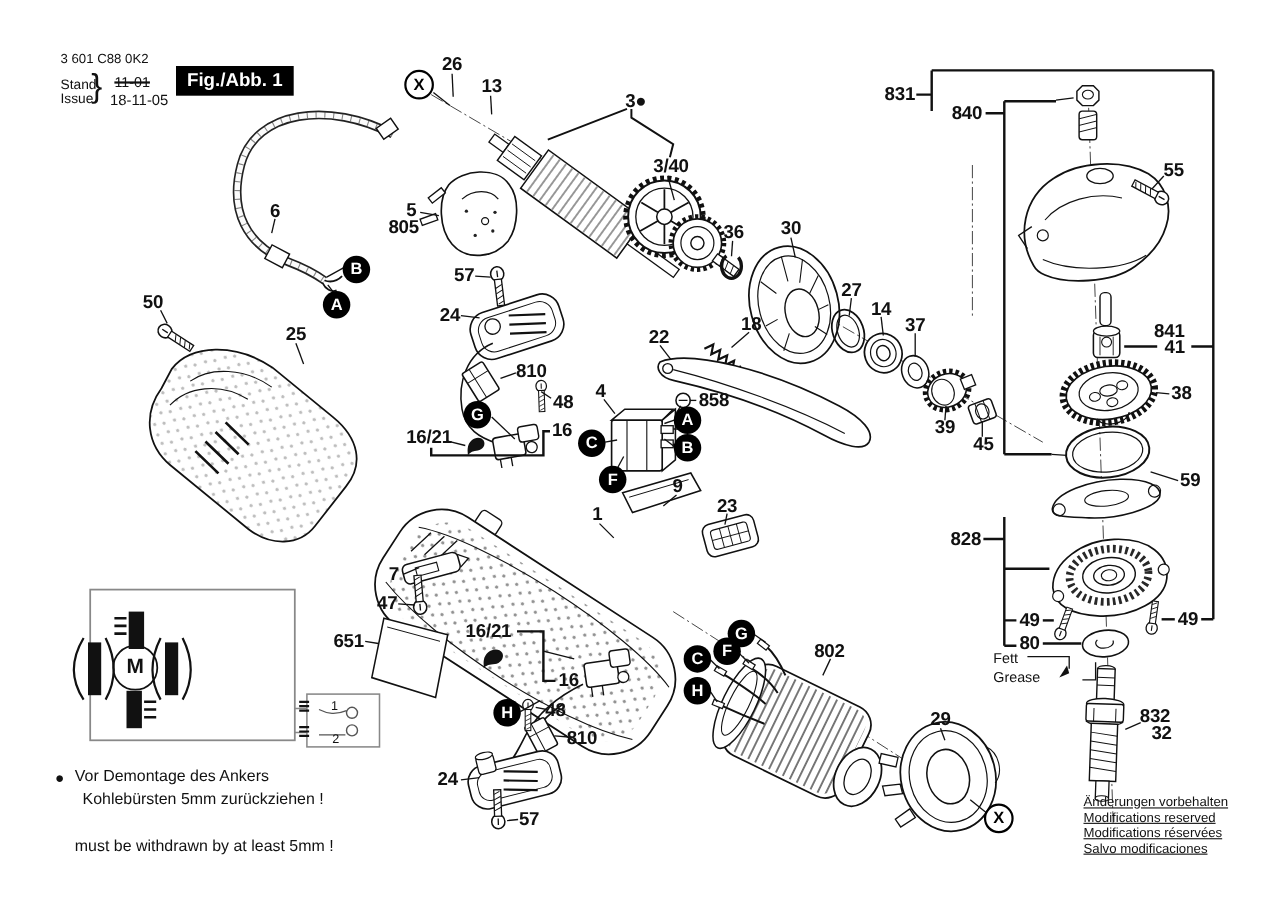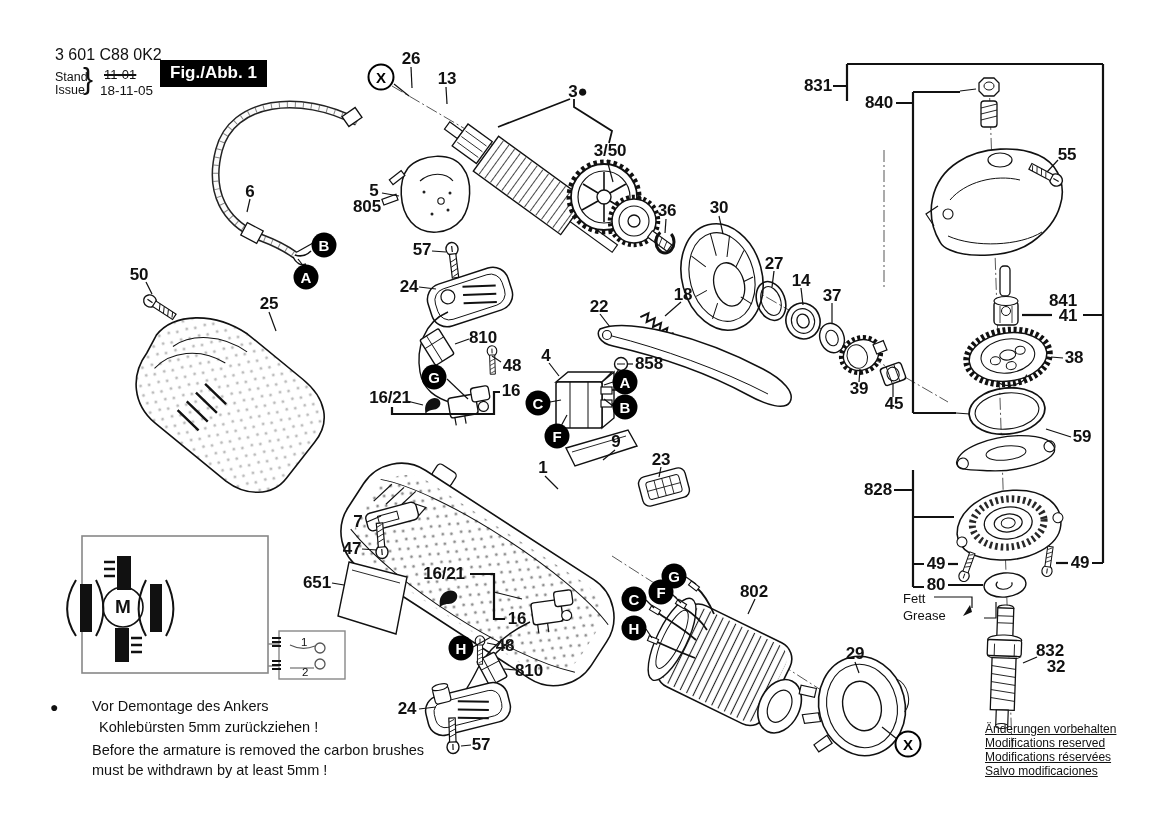--- a/index.html
+++ b/index.html
@@ -4,31 +4,31 @@
 <style>
   html,body{margin:0;padding:0;background:#fff;}
   #stage{position:relative;width:1169px;height:826px;background:#fff;overflow:hidden;
          font-family:"Liberation Sans",sans-serif;color:#111;}
   svg{position:absolute;left:0;top:0;}
   .pl{position:absolute;transform:translate(-50%,-50%);font-weight:bold;font-size:17px;
       white-space:nowrap;letter-spacing:-.2px;}
   .co{position:absolute;transform:translate(-50%,-50%);width:25px;height:25px;border-radius:50%;
       background:#000;color:#fff;font-weight:bold;font-size:15px;line-height:25px;text-align:center;}
   .co.x{background:#fff;color:#000;border:2px solid #000;width:23px;height:23px;line-height:23px;}
-  .hdr-pn{position:absolute;left:55px;top:46px;font-size:16px;}
+  .hdr-pn{position:absolute;left:55px;top:46px;font-size:12px;}
   .hdr-word{position:absolute;font-size:12.5px;}
   .hdr-brace{position:absolute;left:83px;top:62px;font-size:30px;font-weight:400;}
   .hdr-old{position:absolute;left:104px;top:67px;font-size:13px;text-decoration:line-through;
            text-decoration-thickness:2px;}
   .hdr-date{position:absolute;left:100px;top:83px;font-size:13.5px;}
   .figbox{position:absolute;left:160px;top:60px;background:#000;color:#fff;font-weight:bold;
           font-size:17px;padding:3px 10px 4px;}
   .title{position:absolute;left:604px;top:63px;transform:translate(-50%,-50%);
          font-weight:bold;font-size:21.5px;white-space:nowrap;}
-  .note{position:absolute;font-size:14.5px;white-space:nowrap;margin-left:24px;}
+  .note{position:absolute;font-size:14.5px;white-space:nowrap;}
   .bullet{position:absolute;left:50px;top:699px;font-size:14px;}
   .foot{position:absolute;left:985px;font-size:12px;white-space:nowrap;text-decoration:underline;}
   .gl{position:absolute;font-size:13px;white-space:nowrap;text-align:right;}
   .schM{position:absolute;left:123px;top:607px;transform:translate(-50%,-50%);
         font-weight:bold;font-size:19px;}
   .schT{position:absolute;font-size:11.5px;}
 </style>
 </head>
 <body>
 
@@ -501,21 +501,21 @@
 <div class="hdr-word" style="left:55px;top:83px">Issue</div>
 <div class="hdr-brace">}</div>
 <div class="hdr-old">11-01</div>
 <div class="hdr-date">18-11-05</div>
 <div class="figbox">Fig./Abb. 1</div>
 
 
 <div class="pl" style="left:411px;top:59px">26</div>
 <div class="pl" style="left:447px;top:79px">13</div>
 <div class="pl" style="left:578px;top:92px">3●</div>
-<div class="pl" style="left:610px;top:151px">3/50</div>
+<div class="pl" style="left:610px;top:151px">3/40</div>
 <div class="pl" style="left:818px;top:86px">831</div>
 <div class="pl" style="left:879px;top:103px">840</div>
 <div class="pl" style="left:1067px;top:155px">55</div>
 <div class="pl" style="left:250px;top:192px">6</div>
 <div class="pl" style="left:374px;top:191px">5</div>
 <div class="pl" style="left:367px;top:207px">805</div>
 <div class="pl" style="left:422px;top:250px">57</div>
 <div class="pl" style="left:409px;top:287px">24</div>
 <div class="pl" style="left:483px;top:338px">810</div>
 <div class="pl" style="left:512px;top:366px">48</div>
@@ -577,21 +577,20 @@
 <div class="gl" style="left:903px;top:591px">Fett</div>
 <div class="gl" style="left:903px;top:608px">Grease</div>
 
 <div class="schM">M</div>
 <div class="schT" style="left:301px;top:636px">1</div>
 <div class="schT" style="left:302px;top:666px">2</div>
 
 <div class="bullet">●</div>
 <div class="note" style="left:68px;top:698px">Vor Demontage des Ankers</div>
 <div class="note" style="left:75px;top:719px">Kohlebürsten 5mm zurückziehen !</div>
-<div class="note" style="left:68px;top:742px">Before the armature is removed the carbon brushes</div>
 <div class="note" style="left:68px;top:762px">must be withdrawn by at least 5mm !</div>
 
 <div class="foot" style="top:722px">Änderungen vorbehalten</div>
 <div class="foot" style="top:736px">Modifications reserved</div>
 <div class="foot" style="top:750px">Modifications réservées</div>
 <div class="foot" style="top:764px">Salvo modificaciones</div>
 
 </div>
 
 </body></html>

